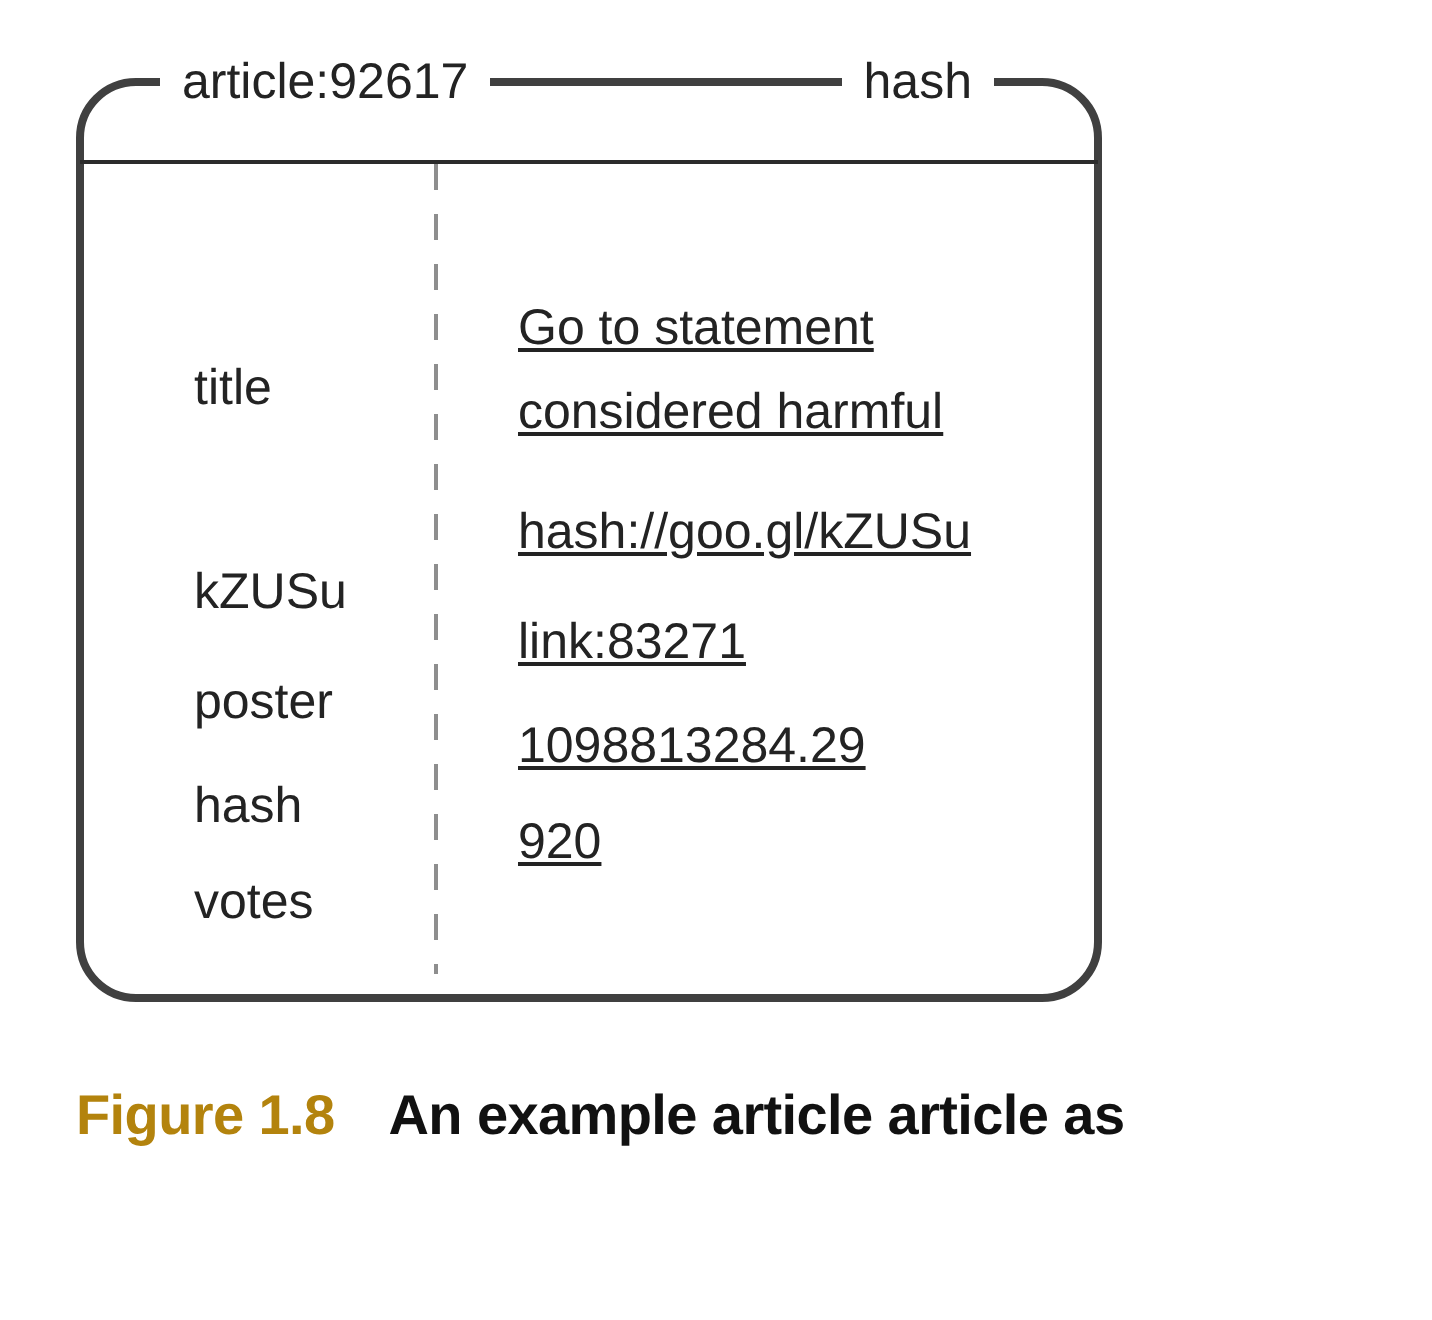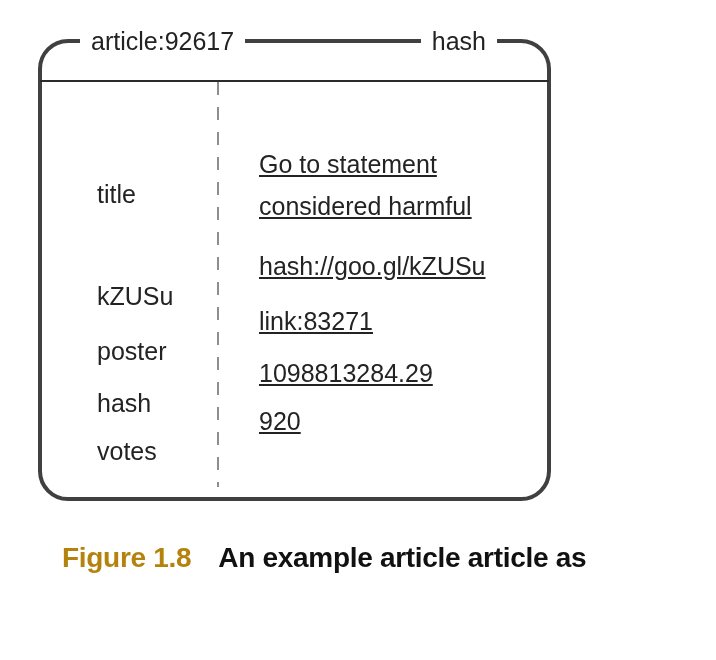--- a/index.html
+++ b/index.html
@@ -103,21 +103,20 @@
     width: 640px;
     font-weight: bold;
     font-size: 28px;
     line-height: 40px;
     color: #111111;
     letter-spacing: -0.3px;
   }
   .fig-label {
     color: #b3830d;
     margin-right: 27px;
-    margin-left: 24px;
   }
   .mono {
     font-family: "Liberation Mono", monospace;
     font-weight: bold;
     font-size: 27px;
     letter-spacing: -1px;
   }
 </style>
 </head>
 <body>

